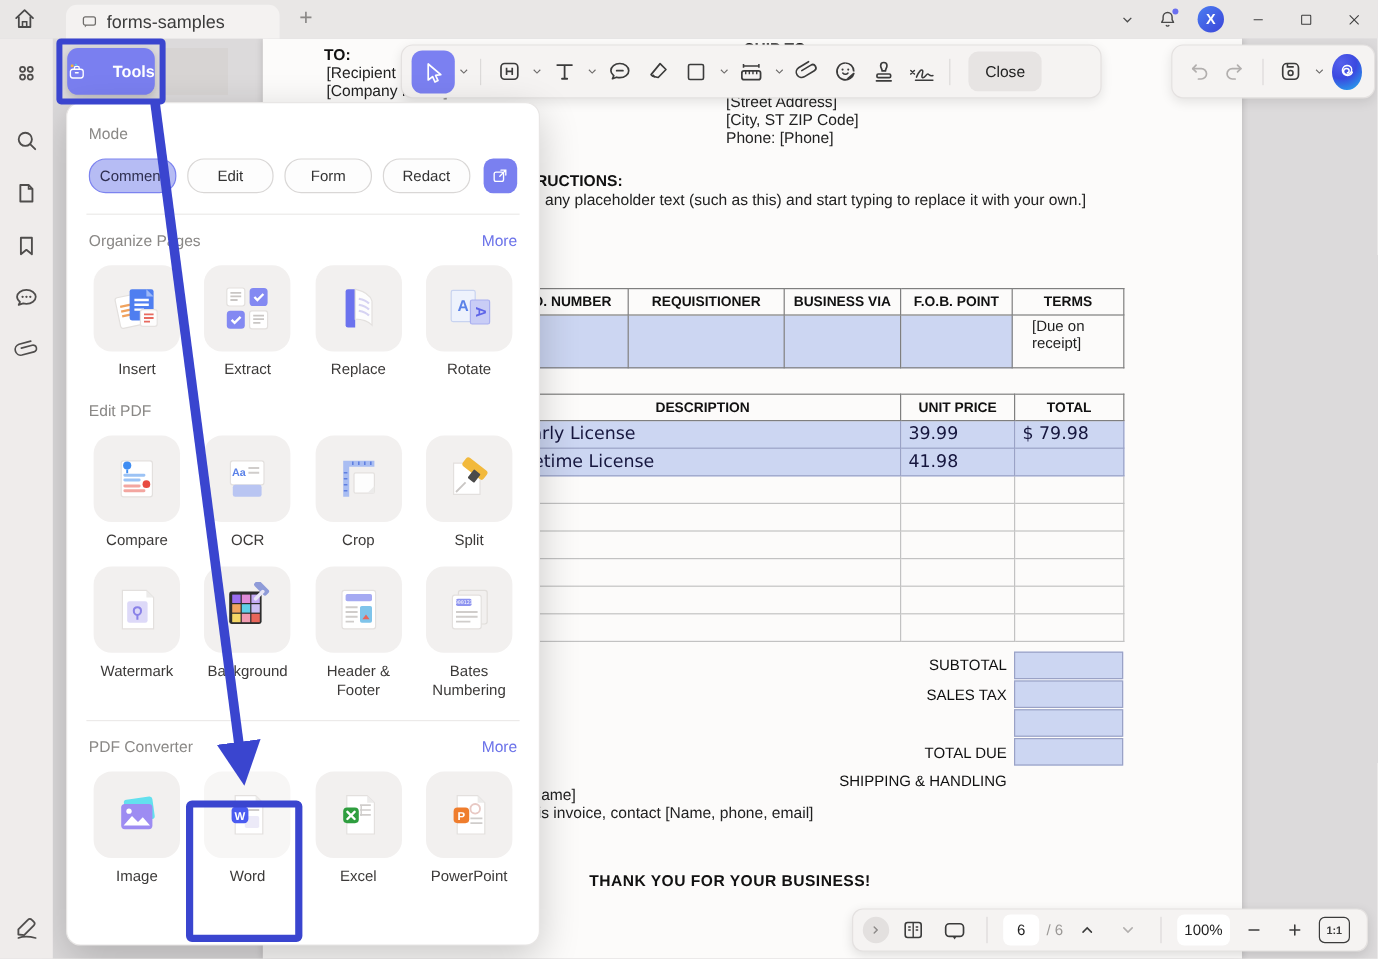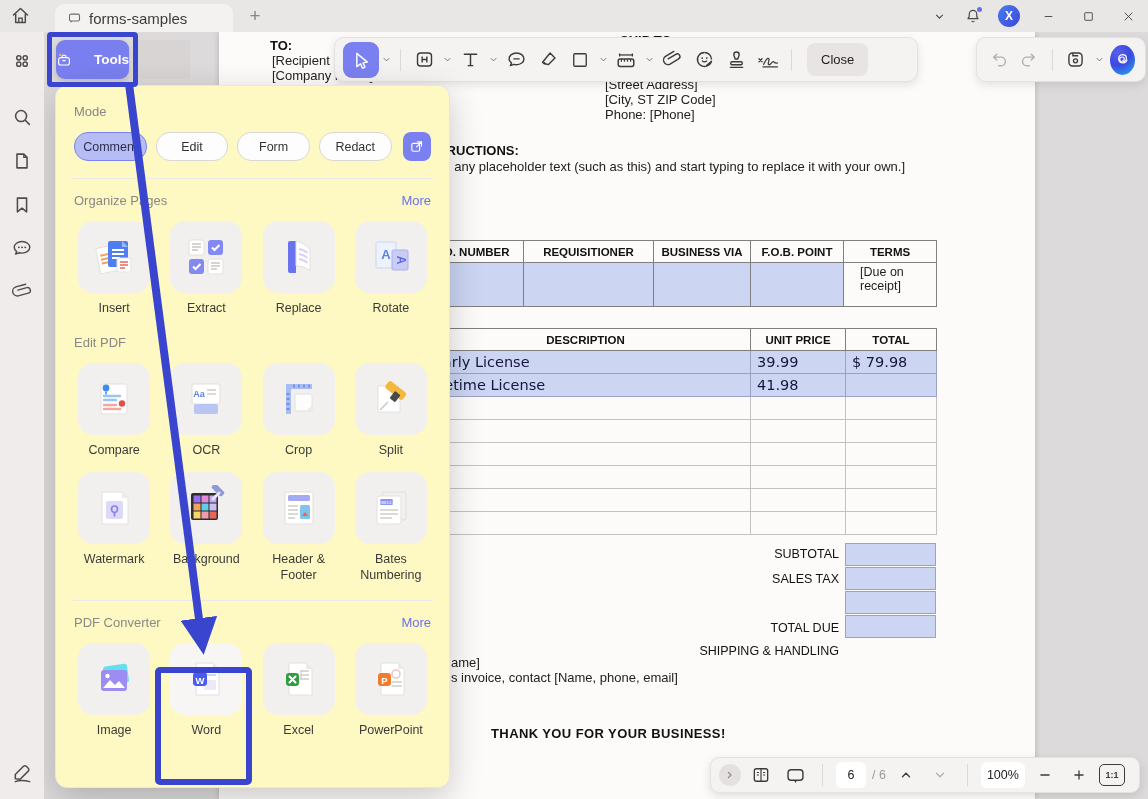--- a/index.html
+++ b/index.html
@@ -65,21 +65,21 @@
   
   .bottom-bar { position:absolute; left:710px; top:757px; width:430px; height:36px; background:#f5f3f2; border:1px solid #e4e1e0; border-radius:9px; box-shadow:0 3px 10px rgba(0,0,0,.12); display:flex; align-items:center; padding:0 8px; gap:6px; z-index:10; }
   .bb-ico { width:28px; height:28px; display:flex; align-items:center; justify-content:center; color:#3b3b3b; }
   .bb-ico.muted { color:#b2afae; }
   .circ { width:22px; height:22px; border-radius:50%; background:#e3e0df; color:#8d8a89; display:flex; align-items:center; justify-content:center; }
   .pagebox { min-width:30px; height:26px; background:#fff; border-radius:6px; display:flex; align-items:center; justify-content:center; font-size:12.5px; color:#222; padding:0 6px; }
   .fade-txt { font-size:12.5px; color:#9b9896; }
   .one2one { width:26px; height:22px; border:1.6px solid #3b3b3b; border-radius:5px; font-size:9px; display:flex; align-items:center; justify-content:center; color:#3b3b3b; font-weight:bold; }
 
   
-  .panel { position:absolute; left:55px; top:85px; width:395px; height:703px; background:#fef9c3; border:1px solid #e8e6e5; border-radius:12px; box-shadow:0 10px 34px rgba(0,0,0,.20); z-index:30; padding:18px 18px 0 18px; }
+  .panel { position:absolute; left:55px; top:85px; width:395px; height:703px; background:#ffffff; border:1px solid #e8e6e5; border-radius:12px; box-shadow:0 10px 34px rgba(0,0,0,.20); z-index:30; padding:18px 18px 0 18px; }
   .sec-head { display:flex; justify-content:space-between; align-items:center; font-size:13px; color:#8a8886; }
   .more-link { color:#6b72e9; font-size:13px; }
   .mode-row { display:flex; gap:9px; margin-top:13px; align-items:center; }
   .mode-btn { width:74px; height:29px; border:1px solid #d9d7d6; background:#fdfdfd; border-radius:14px; font-size:12.5px; color:#333; display:flex; align-items:center; justify-content:center; }
   .mode-btn.active { background:#b6bcf4; border:1.5px solid #7c83ef; color:#2e2e50; }
   .mode-ext { width:29px; height:29px; border-radius:8px; background:#7a80f0; color:#fff; display:flex; align-items:center; justify-content:center; margin-left:2px; }
   .panel-div { height:1px; background:#eceae9; margin:17px -2px 14px -2px; }
   .tile-grid { display:grid; grid-template-columns:repeat(4,1fr); column-gap:12px; margin-top:13px; }
   .tile { display:flex; flex-direction:column; align-items:center; }
   .tico { width:72px; height:72px; border-radius:15px; background:#f2f0ef; display:flex; align-items:center; justify-content:center; }

